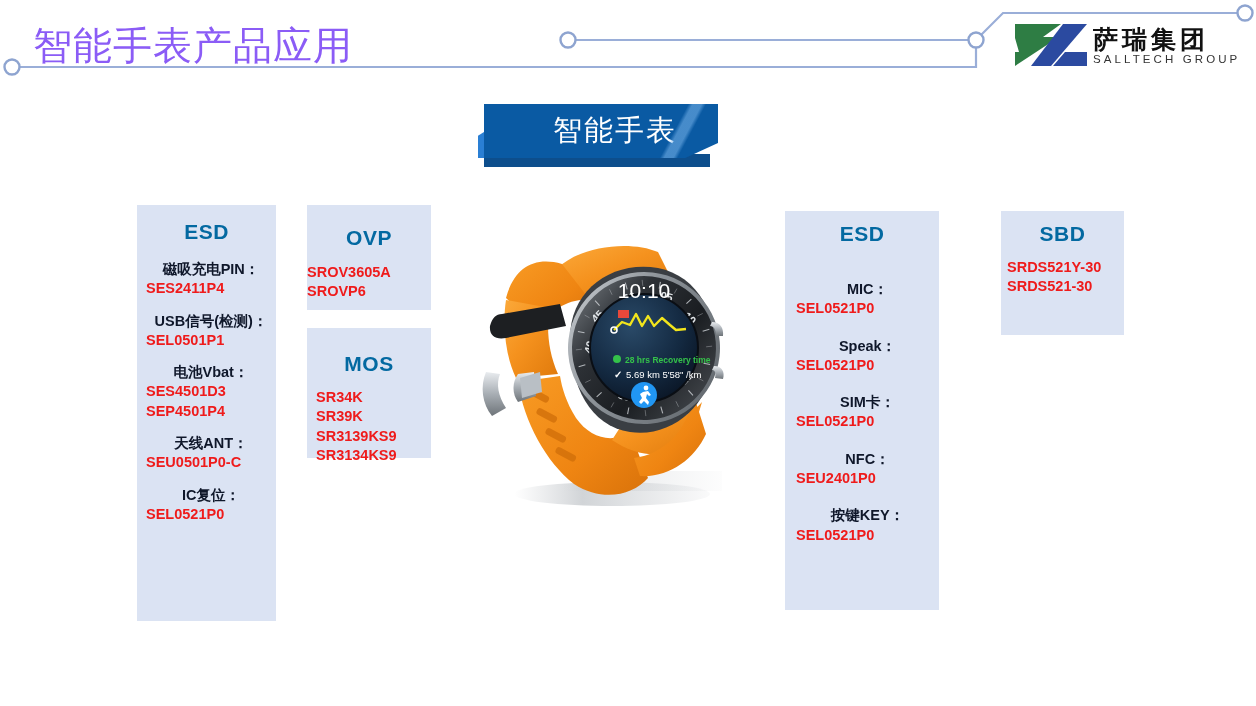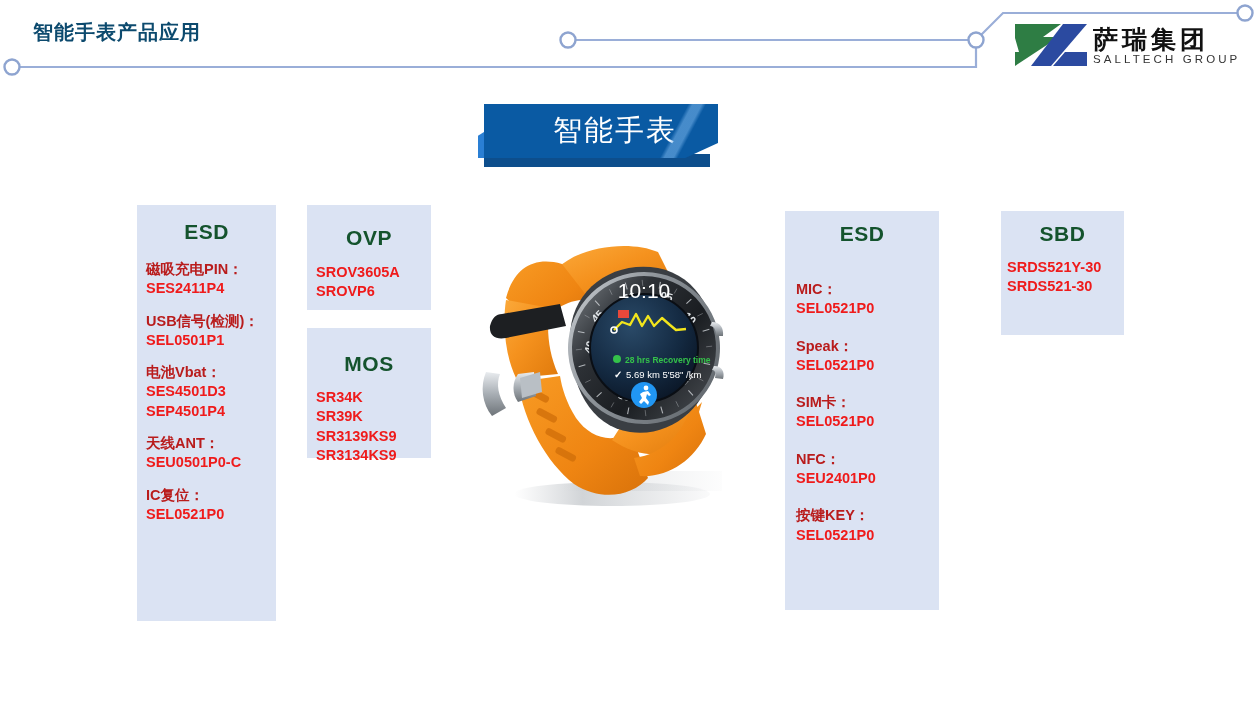--- a/index.html
+++ b/index.html
@@ -8,21 +8,21 @@
     background: #ffffff;
     font-family: "Liberation Sans", "DejaVu Sans", sans-serif;
     overflow: hidden;
   }
   .slide { position: relative; width: 1256px; height: 706px; background: #fff; }
 
   
   .header { position: absolute; left: 0; top: 0; width: 1256px; height: 92px; }
   .page-title {
     position: absolute; left: 33px; top: 19px;
-    font-size: 20px; font-weight: bold; color: #0c4a6e;
+    font-size: 39px; font-weight: normal; color: #8b5cf6;
     letter-spacing: 1px; white-space: nowrap;
   }
   .deco { position: absolute; left: 0; top: 0; width: 1256px; height: 92px; pointer-events: none; }
 
   
   .logo-wrap { position: absolute; left: 1013px; top: 22px; display: flex; align-items: center; }
   .logo-mark { width: 76px; height: 46px; }
   .logo-text { margin-left: 4px; display: flex; flex-direction: column; justify-content: center; }
   .logo-cn {
     font-size: 25px; font-weight: bold; color: #111; letter-spacing: 4px;
@@ -60,40 +60,41 @@
     position: relative; left: 14px; white-space: nowrap;
   }
 
   
   .panel {
     position: absolute;
     background: #dbe3f3;
     padding: 0;
   }
   .panel-title {
-    text-align: center; color: #14532d; font-size: 21px; font-weight: bold;
+    text-align: center; color: #0369a1; font-size: 21px; font-weight: bold;
     letter-spacing: .5px;
   }
   .group { }
   .group-label {
-    color: #b91c1c; font-size: 14.5px; font-weight: bold; white-space: nowrap;
+    color: #0f172a; font-size: 14.5px; font-weight: bold; white-space: nowrap;
     line-height: 1.33;
+    text-align: center;
   }
   .part {
     color: #ef1b1b; font-size: 14.5px; font-weight: bold; white-space: nowrap;
     line-height: 1.33;
   }
   .panel-esd-left { left: 137px; top: 205px; width: 139px; height: 416px; }
   .panel-esd-left .panel-title { margin-top: 15px; }
   .panel-esd-left .groups { margin-top: 16px; padding-left: 9px; }
   .panel-esd-left .group { margin-bottom: 13px; }
 
   .panel-ovp { left: 307px; top: 205px; width: 124px; height: 105px; }
   .panel-ovp .panel-title { margin-top: 21px; }
-  .panel-ovp .groups { margin-top: 13px; padding-left: 9px; }
+  .panel-ovp .groups { margin-top: 13px; }
 
   .panel-mos { left: 307px; top: 328px; width: 124px; height: 130px; }
   .panel-mos .panel-title { margin-top: 24px; }
   .panel-mos .groups { margin-top: 12px; padding-left: 9px; }
 
   .panel-esd-right { left: 785px; top: 211px; width: 154px; height: 399px; }
   .panel-esd-right .panel-title { margin-top: 11px; }
   .panel-esd-right .groups { margin-top: 34px; padding-left: 11px; }
   .panel-esd-right .group { margin-bottom: 18px; }
 

